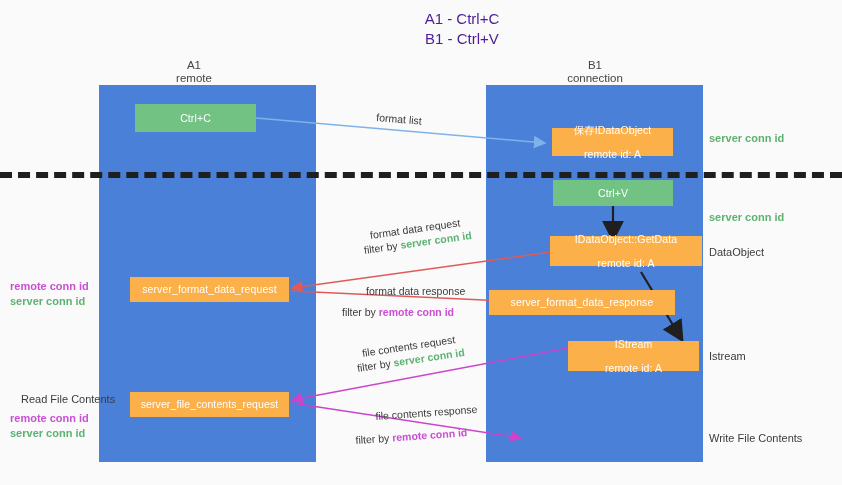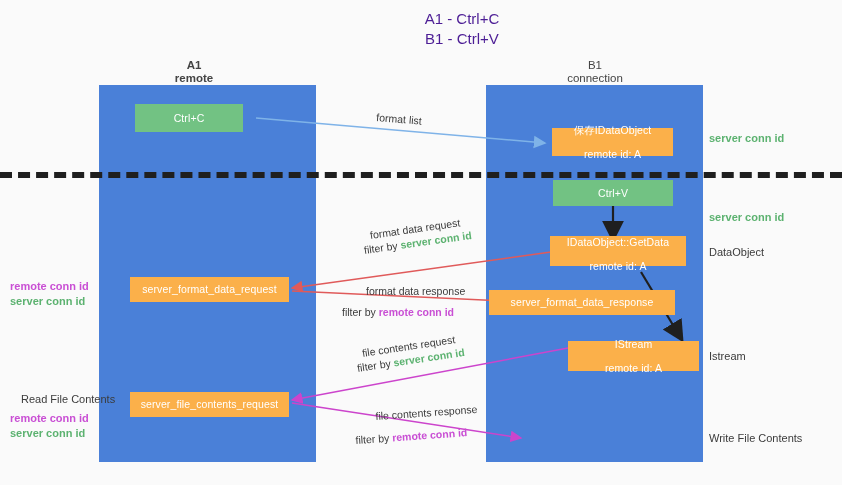--- a/index.html
+++ b/index.html
@@ -101,21 +101,21 @@
 </head>
 <body>
 
 <div class="stage">
 
   <div class="title-block">
     <div>A1 - Ctrl+C</div>
     <div>B1 - Ctrl+V</div>
   </div>
 
-  <div class="col-head" style="left:139px; top:59px; width:110px;font-weight:bold;">
+  <div class="col-head" style="left:139px; top:59px; width:110px;">
     <div>A1</div>
     <div>remote</div>
   </div>
   <div class="col-head" style="left:540px; top:59px; width:110px;">
     <div>B1</div>
     <div>connection</div>
   </div>
 
   <div class="panel" style="left:99px; top:85px; width:217px; height:377px;"></div>
   <div class="panel" style="left:486px; top:85px; width:217px; height:377px;"></div>
@@ -144,42 +144,42 @@
 
     <line x1="551" y1="252" x2="292" y2="288" stroke="#e05a5a" stroke-width="1.5" marker-end="url(#ah-red)"></line>
 
     <line x1="292" y1="291" x2="548" y2="303" stroke="#e05a5a" stroke-width="1.5" marker-end="url(#ah-red)"></line>
 
     <line x1="568" y1="348" x2="292" y2="400" stroke="#cc44cc" stroke-width="1.5" marker-end="url(#ah-mag)"></line>
 
     <line x1="292" y1="403" x2="521" y2="438" stroke="#cc44cc" stroke-width="1.5" marker-end="url(#ah-mag)"></line>
   </svg>
 
-  <div class="node green" style="left:135px; top:104px; width:108px; height:28px;">
+  <div class="node green" style="left:135px; top:104px; width:121px; height:28px;">
     <div>Ctrl+C</div>
   </div>
 
   <div class="node orange" style="left:130px; top:277px; width:159px; height:25px;">
     <div>server_format_data_request</div>
   </div>
 
   <div class="node orange" style="left:130px; top:392px; width:159px; height:25px;">
     <div>server_file_contents_request</div>
   </div>
 
   <div class="node orange" style="left:552px; top:128px; width:121px; height:28px;">
     <div>保存IDataObject</div>
     <div class="l2">remote id: A</div>
   </div>
 
   <div class="node green" style="left:553px; top:180px; width:120px; height:26px;">
     <div>Ctrl+V</div>
   </div>
 
-  <div class="node orange" style="left:550px; top:236px; width:136px; height:30px;justify-content:space-between;">
+  <div class="node orange" style="left:550px; top:236px; width:152px; height:30px;">
     <div>IDataObject::GetData</div>
     <div class="l2">remote id: A</div>
   </div>
 
   <div class="node orange" style="left:489px; top:290px; width:186px; height:25px;">
     <div>server_format_data_response</div>
   </div>
 
   <div class="node orange" style="left:568px; top:341px; width:131px; height:30px;">
     <div>IStream</div>

